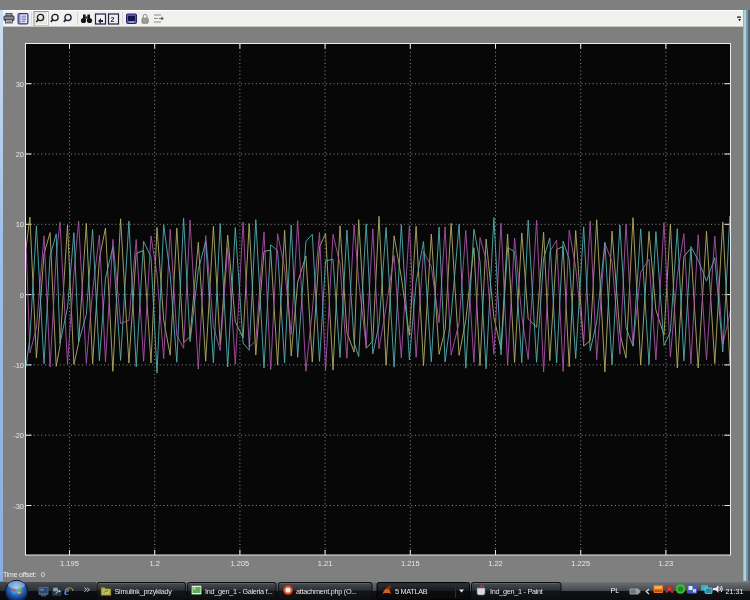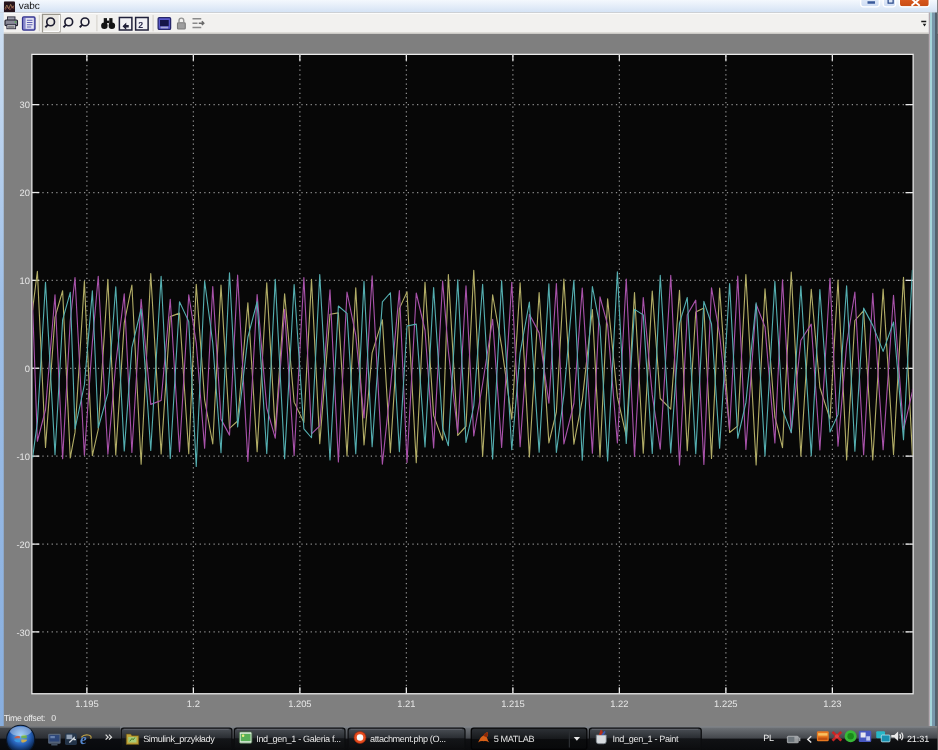--- a/index.html
+++ b/index.html
@@ -6,39 +6,20 @@
 #titlebar{position:absolute;left:0;top:0;width:750px;height:10px;background:linear-gradient(180deg,#f4f8fd,#d4e2f4);overflow:hidden}
 #ttl{position:absolute;left:15px;top:0px;font-size:8px;color:#111;line-height:10px}
 .wbtn{position:absolute;top:-7px;height:13px;border:1px solid #fff;border-radius:0 0 3px 3px}
 #winbg{position:absolute;left:0;top:28px;width:750px;height:553px;background:#7f7f7f}
 #lb{position:absolute;left:0;top:10px;width:3px;height:571px;background:linear-gradient(180deg,#cfe0f2,#9fc0e8 40%,#88aede)}
 #rb{position:absolute;right:0;top:10px;width:7px;height:571px;background:linear-gradient(90deg,#b4a9b0 0 1px,#a5d5da 1px 3px,#7a98ac 3px 5px,#53626f 5px)}
 </style></head>
 <body>
 <div id="root">
 <div id="winbg"></div>
-<div id="titlebar">
-<svg class="abs" style="left:3;top:1" width="9" height="9" viewBox="0 0 9 9">
-        <rect width="9" height="9" rx="1" fill="#26141c"></rect>
-        <polyline points="1,6 2.5,3 4,6 5.5,2.5 7,5.5 8,3.5" fill="none" stroke="#b89060" stroke-width="0.7" opacity="0.85"></polyline>
-        <polyline points="1,7 3,4.5 5,7 7,4 8,6" fill="none" stroke="#a05050" stroke-width="0.6" opacity="0.8"></polyline>
-      </svg>
-<span id="ttl">vabc</span>
-<div class="wbtn" style="left:688px;width:16px;background:linear-gradient(#eef3fc,#cfddf3)">
-        <div style="position:absolute;left:4.5px;bottom:2px;width:6px;height:2px;background:#3a5a9a"></div>
-      </div>
-<div class="wbtn" style="left:706px;width:11px;background:linear-gradient(#eef3fc,#cfddf3)">
-        <div style="position:absolute;left:2.5px;bottom:2px;width:5px;height:4px;border:1px solid #2a4a8a"></div>
-      </div>
-<div class="wbtn" style="left:719px;width:25px;background:linear-gradient(#ef9051,#d6561c 60%,#c84e16)">
-        <svg style="position:absolute;left:8px;bottom:0.5px" width="9" height="6" viewBox="0 0 9 6">
-          <path d="M1.2 0 L7.8 5.6 M7.8 0 L1.2 5.6" stroke="#ffffff" stroke-width="1.5"></path>
-        </svg>
-      </div>
-</div>
 <svg class="abs" style="left:0;top:10" width="750" height="18" viewBox="0 0 750 18" xmlns="http://www.w3.org/2000/svg">
 <rect x="0" y="0" width="750" height="17" fill="#f2f1ef"></rect>
 <line x1="0" y1="0.5" x2="750" y2="0.5" stroke="#ffffff"></line>
 <line x1="0" y1="16.5" x2="750" y2="16.5" stroke="#c9c7c2"></line>
 <rect x="743" y="0" width="7" height="17" fill="#e4effa"></rect>
 
 <g>
         <rect x="6" y="3.5" width="6" height="3" fill="#9a9aa8" stroke="#2a2a3a" stroke-width="0.7"></rect>
         <rect x="4" y="6" width="10" height="4.5" rx="0.8" fill="#8a8a98" stroke="#22222e" stroke-width="0.9"></rect>
         <rect x="5.5" y="9.5" width="7" height="3.5" fill="#c8c8d0" stroke="#2a2a3a" stroke-width="0.7"></rect>

